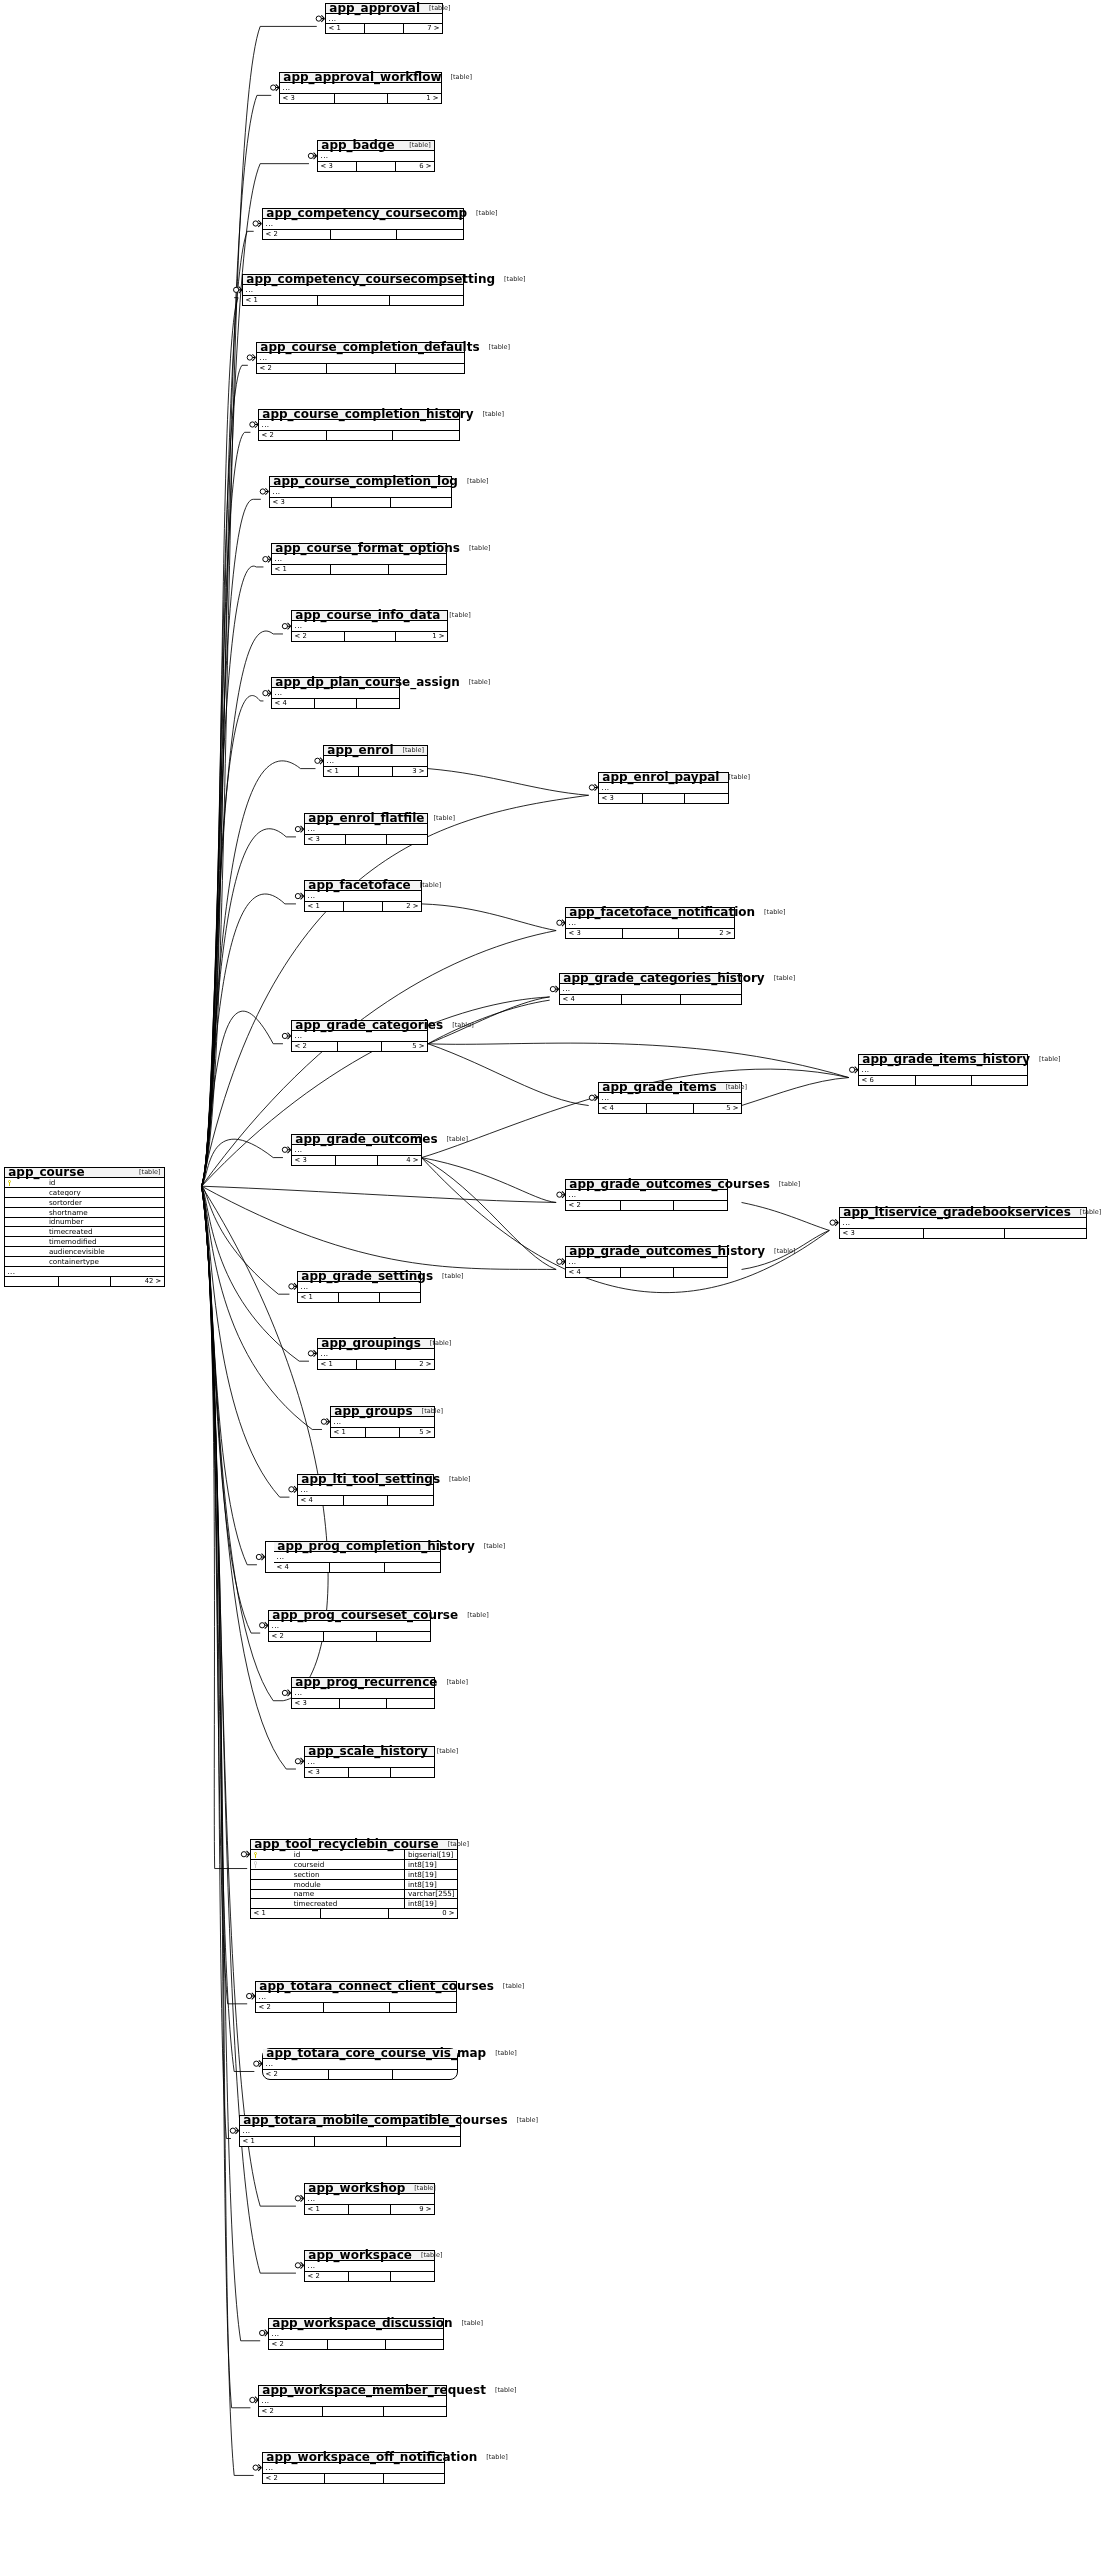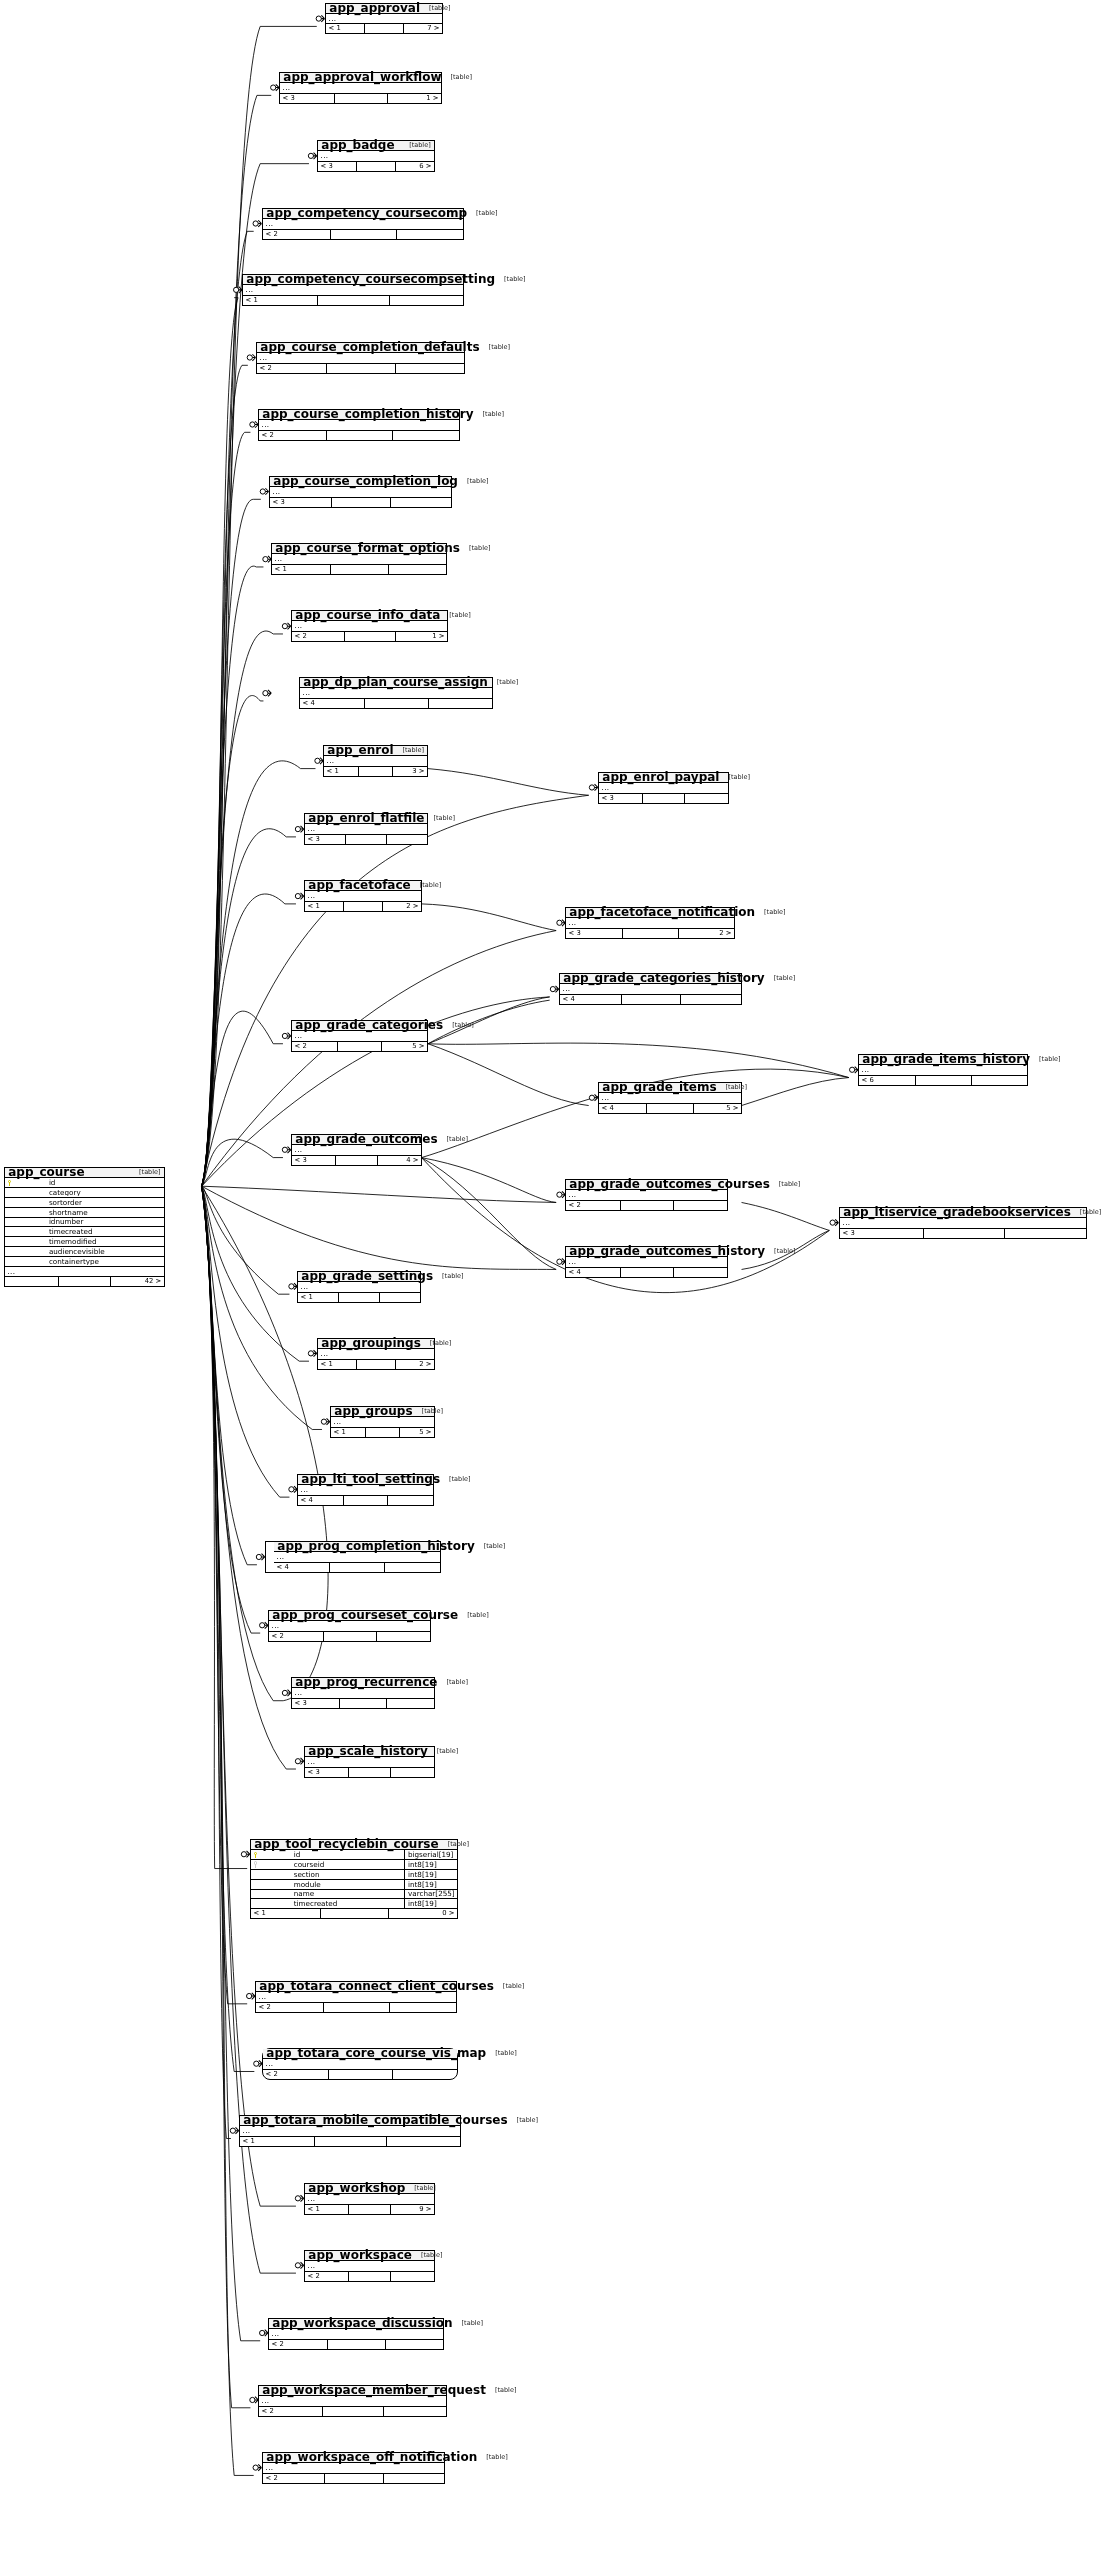--- a/index.html
+++ b/index.html
@@ -617,21 +617,21 @@
           <span class="tname">app_course_info_data</span>
           <span class="ttype">[table]</span>
         </div>
         <div class="ellipsis">...</div>
         <div class="degrees">
           <span class="dcell dleft">&lt; 2</span>
           <span class="dcell dmid"></span>
           <span class="dcell dright">1 &gt;</span>
         </div>
       </div>
-      <div class="node" style="left: 271px; top: 677px; width: 194px; margin-left: 28px;">
+      <div class="node" style="left: 271px; top: 677px; width: 129px;">
         <div class="nh">
           <span class="tname">app_dp_plan_course_assign</span>
           <span class="ttype">[table]</span>
         </div>
         <div class="ellipsis">...</div>
         <div class="degrees">
           <span class="dcell dleft">&lt; 4</span>
           <span class="dcell dmid"></span>
           <span class="dcell dright"></span>
         </div>

